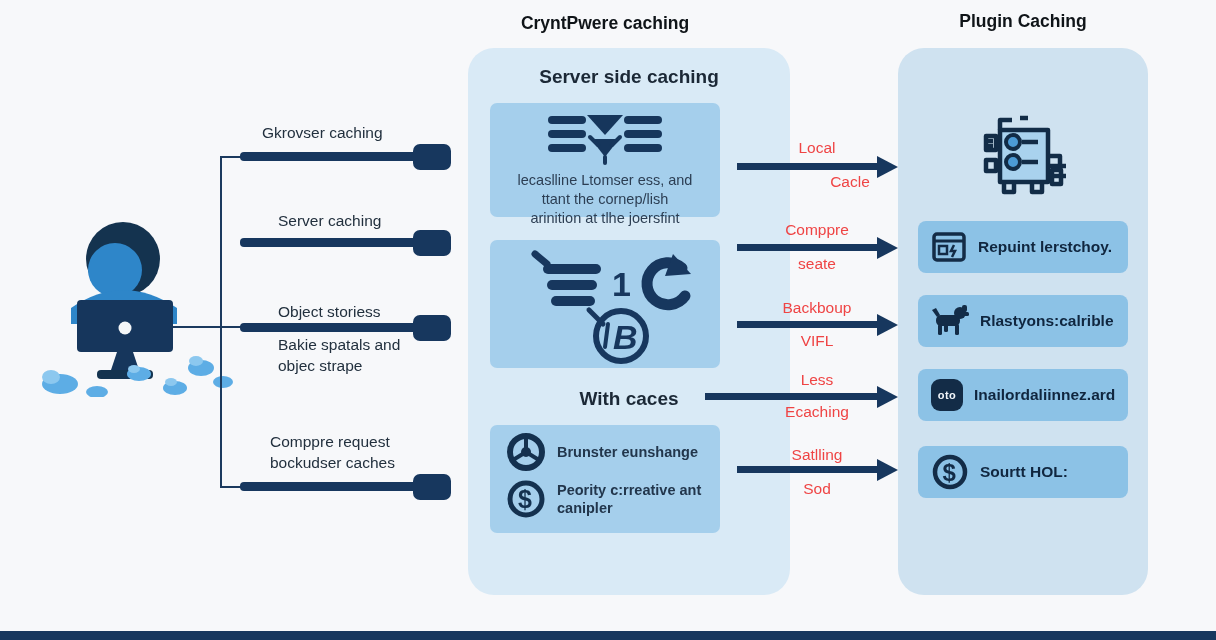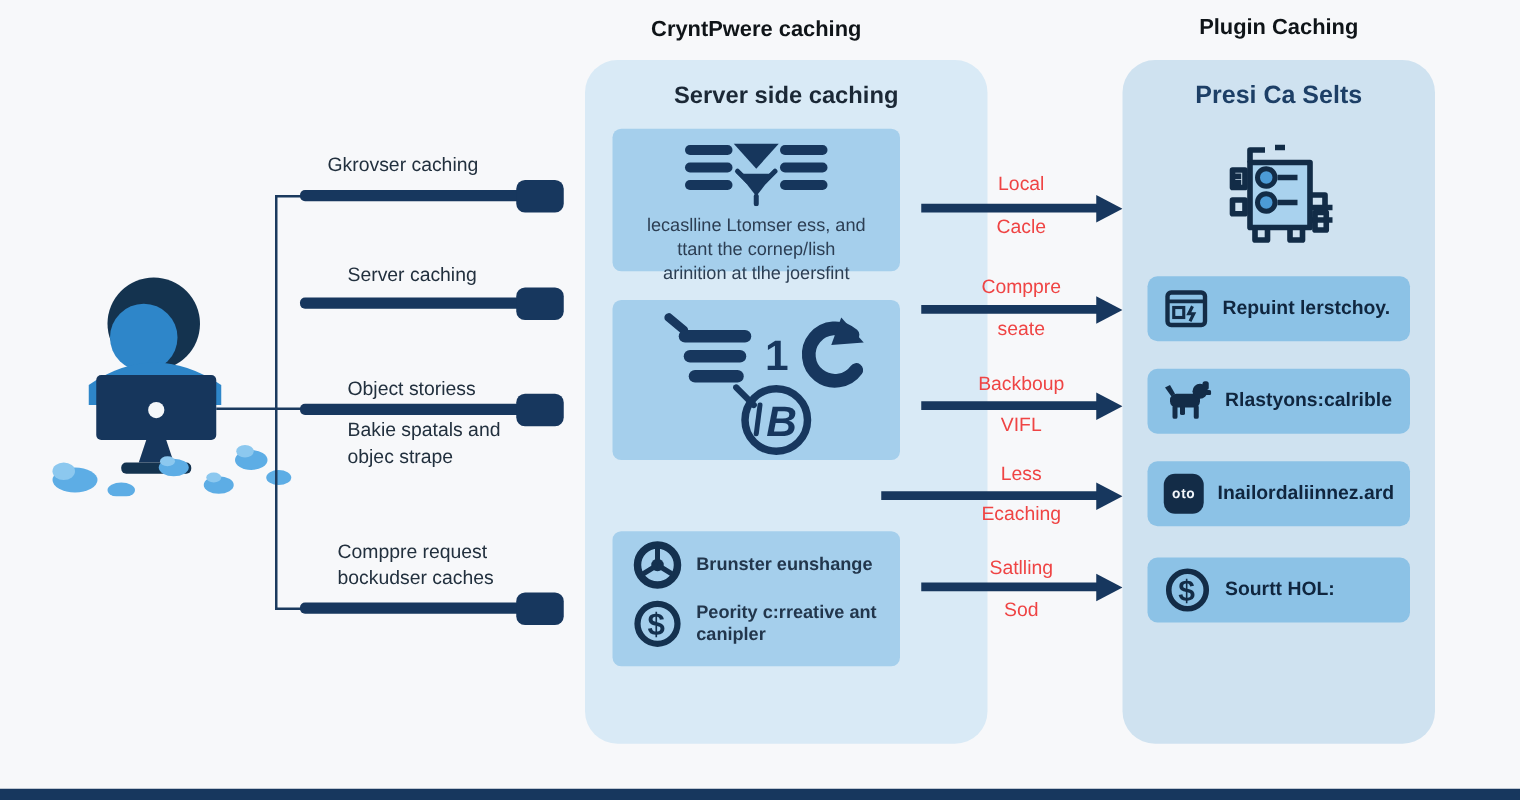--- a/index.html
+++ b/index.html
@@ -138,20 +138,21 @@
       </g>
       <line x1="84" y1="66" x2="98" y2="80" stroke="#17375e" stroke-width="5" stroke-linecap="round"></line>
       <g>
         <circle cx="116" cy="92" r="25" stroke="#17375e" stroke-width="6" fill="none"></circle>
         <text x="108" y="105" font-size="34" font-weight="bold" font-style="italic" fill="#17375e">B</text>
         <line x1="103" y1="80" x2="100" y2="103" stroke="#17375e" stroke-width="4" stroke-linecap="round"></line>
       </g>
     </svg>
   </div>
 
+  <div class="subtitle">With caces</div>
 
   <div class="cbox cbox3">
     <div class="c3row">
       <svg width="40" height="40" viewBox="0 0 40 40">
         <circle cx="20" cy="20" r="16" stroke="#14314f" stroke-width="6" fill="none"></circle>
         <circle cx="20" cy="20" r="5" fill="#14314f"></circle>
         <line x1="20" y1="20" x2="20" y2="5" stroke="#14314f" stroke-width="4"></line>
         <line x1="20" y1="20" x2="7" y2="28" stroke="#14314f" stroke-width="4"></line>
         <line x1="20" y1="20" x2="33" y2="28" stroke="#14314f" stroke-width="4"></line>
       </svg>
@@ -166,21 +167,21 @@
         <span>Peority c:rreative ant</span><br>
         <span>canipler</span>
       </div>
     </div>
   </div>
 </div>
 
 <div class="albl" style="top:139px;">Local</div>
 <div class="aline" style="left:737px;top:163px;width:142px;"></div>
 <div class="ahead" style="left:877px;top:156px;"></div>
-<div class="albl" style="top:173px;">Cacle</div>
+<div class="albl" style="top:173px;margin-left:33px;">Cacle</div>
 
 <div class="albl" style="top:221px;">Comppre</div>
 <div class="aline" style="left:737px;top:244px;width:142px;"></div>
 <div class="ahead" style="left:877px;top:237px;"></div>
 <div class="albl" style="top:255px;">seate</div>
 
 <div class="albl" style="top:299px;">Backboup</div>
 <div class="aline" style="left:737px;top:321px;width:142px;"></div>
 <div class="ahead" style="left:877px;top:314px;"></div>
 <div class="albl" style="top:332px;">VIFL</div>
@@ -191,21 +192,20 @@
 <div class="albl" style="top:403px;">Ecaching</div>
 
 <div class="albl" style="top:446px;">Satlling</div>
 <div class="aline" style="left:737px;top:466px;width:142px;"></div>
 <div class="ahead" style="left:877px;top:459px;"></div>
 <div class="albl" style="top:480px;">Sod</div>
 
 <div class="hdr" style="left:898px;top:11px;width:250px;">Plugin Caching</div>
 
 <div class="panel panel-right">
-  <div class="panel-title pt-right">Presi Ca Selts</div>
 
   <svg class="abs" style="left:80px;top:62px;" width="90" height="95" viewBox="0 0 90 95">
     <g stroke="#122c47" stroke-width="4.5" fill="none" stroke-linejoin="round">
       <rect x="22" y="20" width="48" height="52" fill="#a9d2ee"></rect>
       <path d="M 22 20 L 22 10 L 34 10"></path>
       <line x1="42" y1="8" x2="50" y2="8"></line>
       <rect x="8" y="26" width="10" height="14"></rect>
       <line x1="9" y1="31" x2="15" y2="31"></line>
         <line x1="9" y1="36" x2="15" y2="36"></line>
       <rect x="8" y="50" width="10" height="11"></rect>

